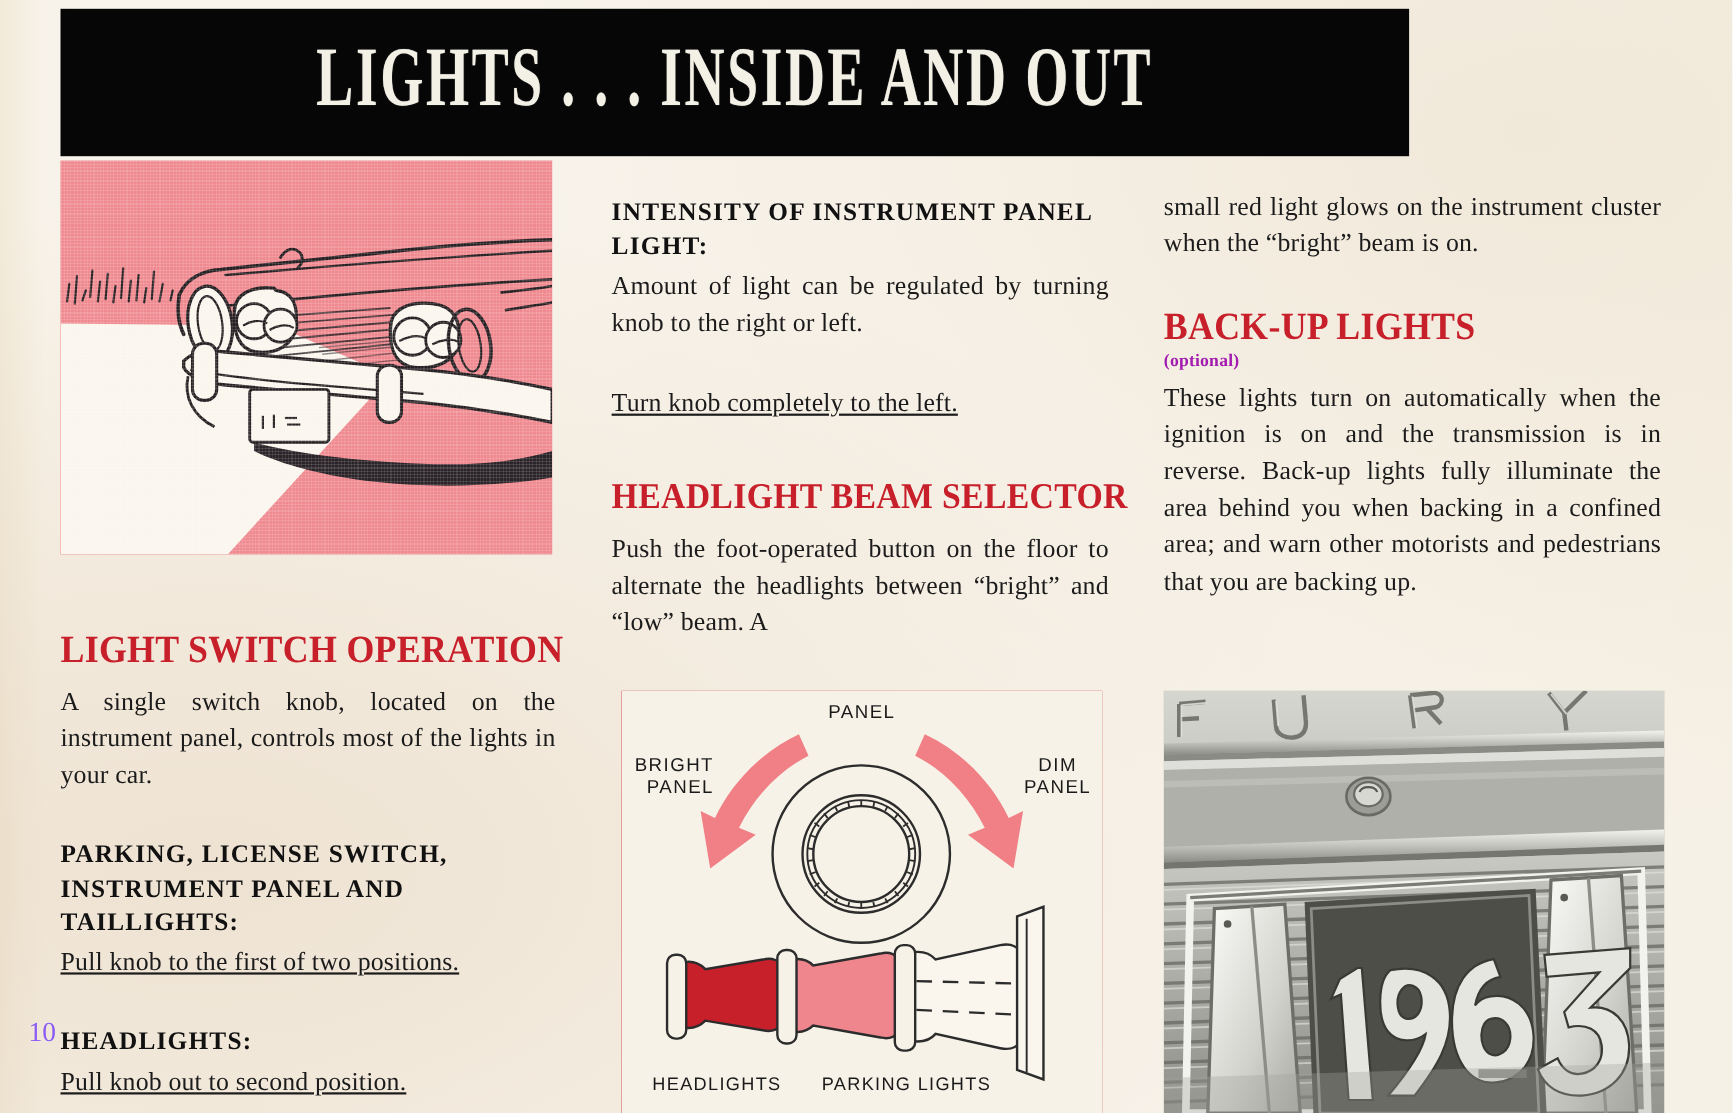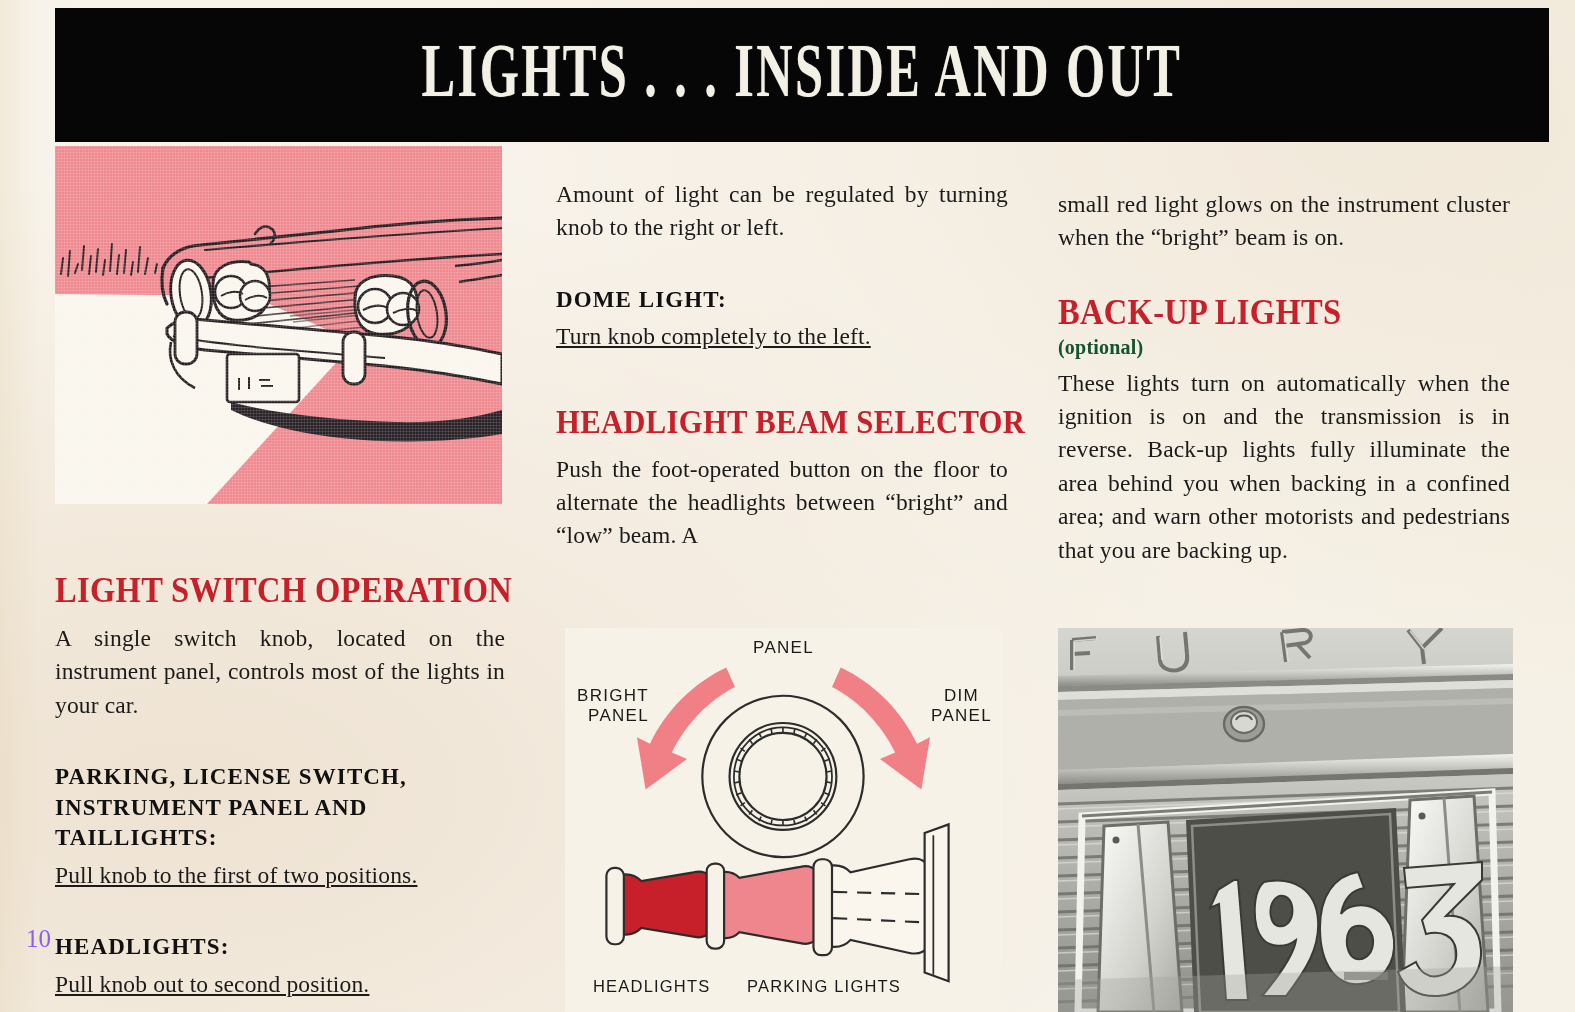--- a/index.html
+++ b/index.html
@@ -31,21 +31,21 @@
       radial-gradient(ellipse at 88% 12%, rgba(230,214,190,0.35) 0%, rgba(230,214,190,0) 50%),
       linear-gradient(90deg, #f2ead9 0px, #f8f3ea 40px, #f8f4ec 60%, #f6f1e6 100%);
     pointer-events: none;
   }
 
   
   #banner {
     position: absolute;
     left: 55px;
     top: 8px;
-    width: 1494px;
+    width: 1226px;
     height: 134px;
     background: #060606;
     overflow: hidden;
   }
   #banner-title {
     position: absolute;
     left: 0;
     right: 0;
     top: 18px;
     text-align: center;
@@ -99,22 +99,22 @@
     color: #c8202b;
     letter-spacing: 0.3px;
     transform: scaleX(0.93);
     transform-origin: left center;
     white-space: nowrap;
     margin: 0 0 14px 0;
   }
   .optional-note {
     font-family: "Liberation Serif", serif;
     font-weight: bold;
-    font-size: 20px;
-    color: #14532d;
+    font-size: 16px;
+    color: #a21caf;
     margin: -8px 0 8px 0;
     letter-spacing: 0.2px;
   }
 
   .gap-sm { height: 18px; }
   .gap-md { height: 30px; }
 
   
   #car-illustration {
     position: absolute;
@@ -314,30 +314,30 @@
     <p class="body-text">A single switch knob, located on the instrument panel, controls most of the lights in your car.</p>
     <div class="gap-sm"></div>
     <div class="subhead">PARKING, LICENSE SWITCH, INSTRUMENT PANEL AND TAILLIGHTS:</div>
     <p class="body-text ragged">Pull knob to the first of two positions.</p>
     <div class="gap-sm"></div>
     <div class="subhead">HEADLIGHTS:</div>
     <p class="body-text ragged last">Pull knob out to second position.</p>
   </div>
 
   <div class="col" id="col-mid" style="top:178px;">
+    <div class="subhead">INTENSITY OF INSTRUMENT PANEL LIGHT:</div>
     <p class="body-text">Amount of light can be regulated by turning knob to the right or left.</p>
     <div class="gap-sm"></div>
-    <div class="subhead">DOME LIGHT:</div>
     <p class="body-text ragged">Turn knob completely to the left.</p>
     <div class="gap-md"></div>
     <div class="redhead" style="font-size:33px;">HEADLIGHT BEAM SELECTOR</div>
     <p class="body-text last">Push the foot-operated button on the floor to alternate the headlights between “bright” and “low” beam. A</p>
   </div>
 
-  <div class="col" id="col-right" style="top:188px;">
+  <div class="col" id="col-right" style="top:172px;">
     <p class="body-text">small red light glows on the instrument cluster when the “bright” beam is on.</p>
     <div class="gap-sm"></div>
     <div class="redhead">BACK-UP LIGHTS</div>
     <div class="optional-note">(optional)</div>
     <p class="body-text last">These lights turn on automatically when the ignition is on and the transmission is in reverse. Back-up lights fully illuminate the area behind you when backing in a confined area; and warn other motorists and pedestrians that you are backing up.</p>
   </div>
 
   <div id="beam-box">
     <div id="beam-box-inner">
 

